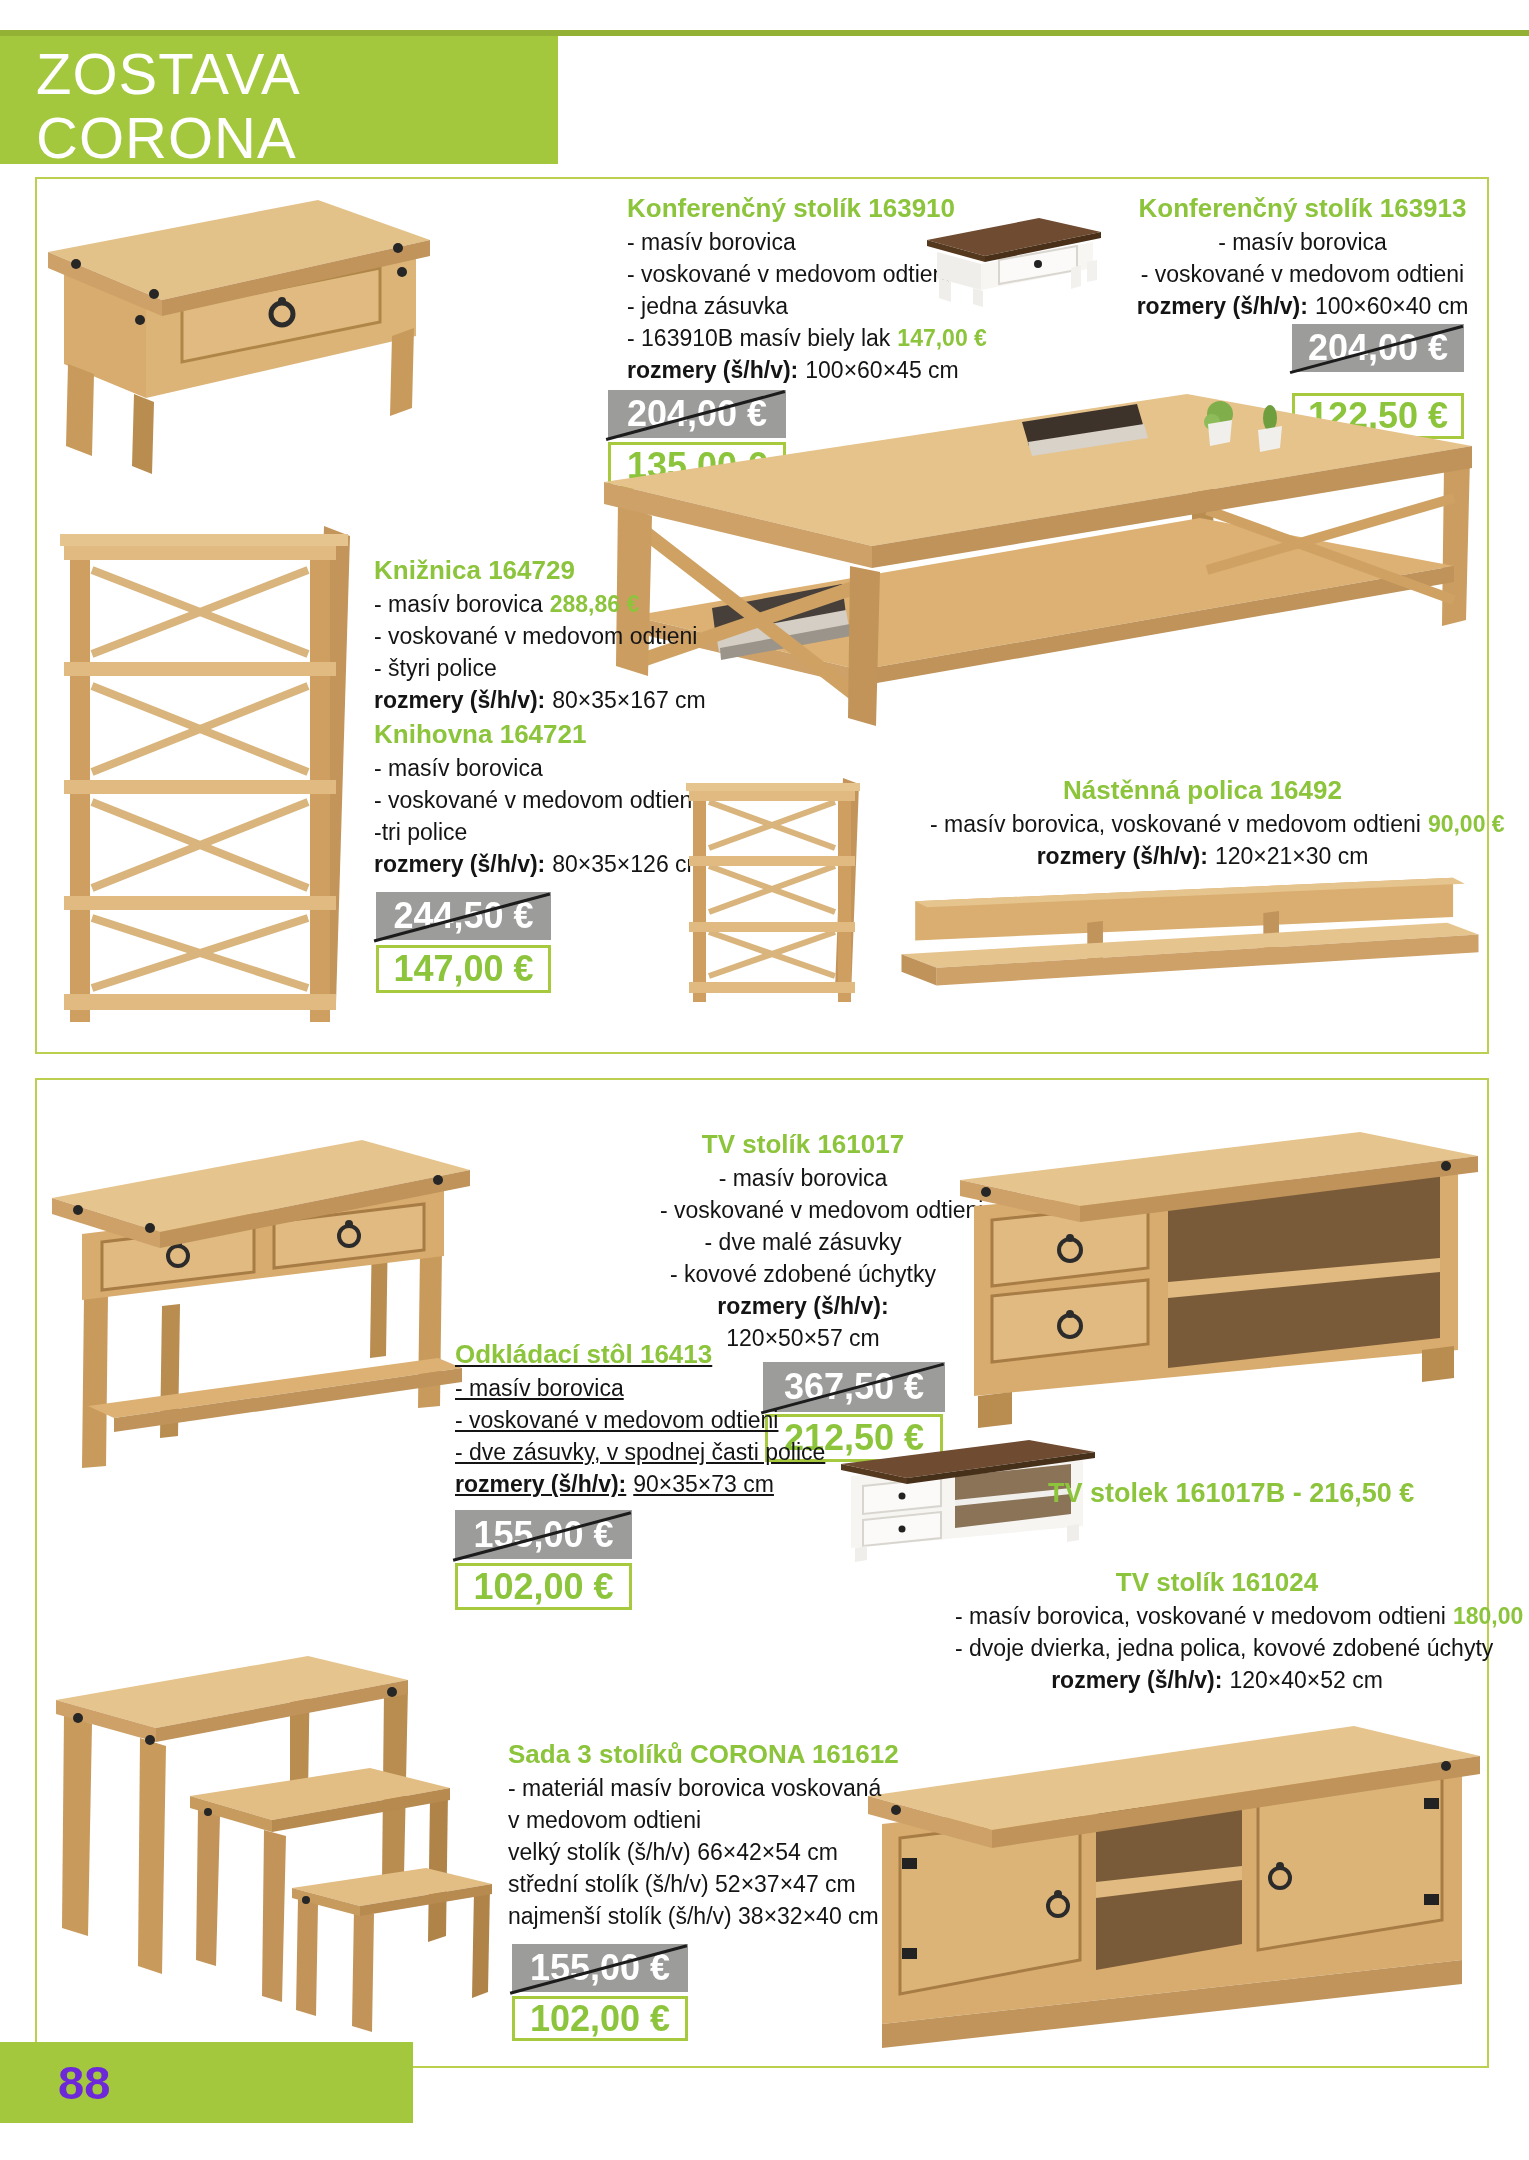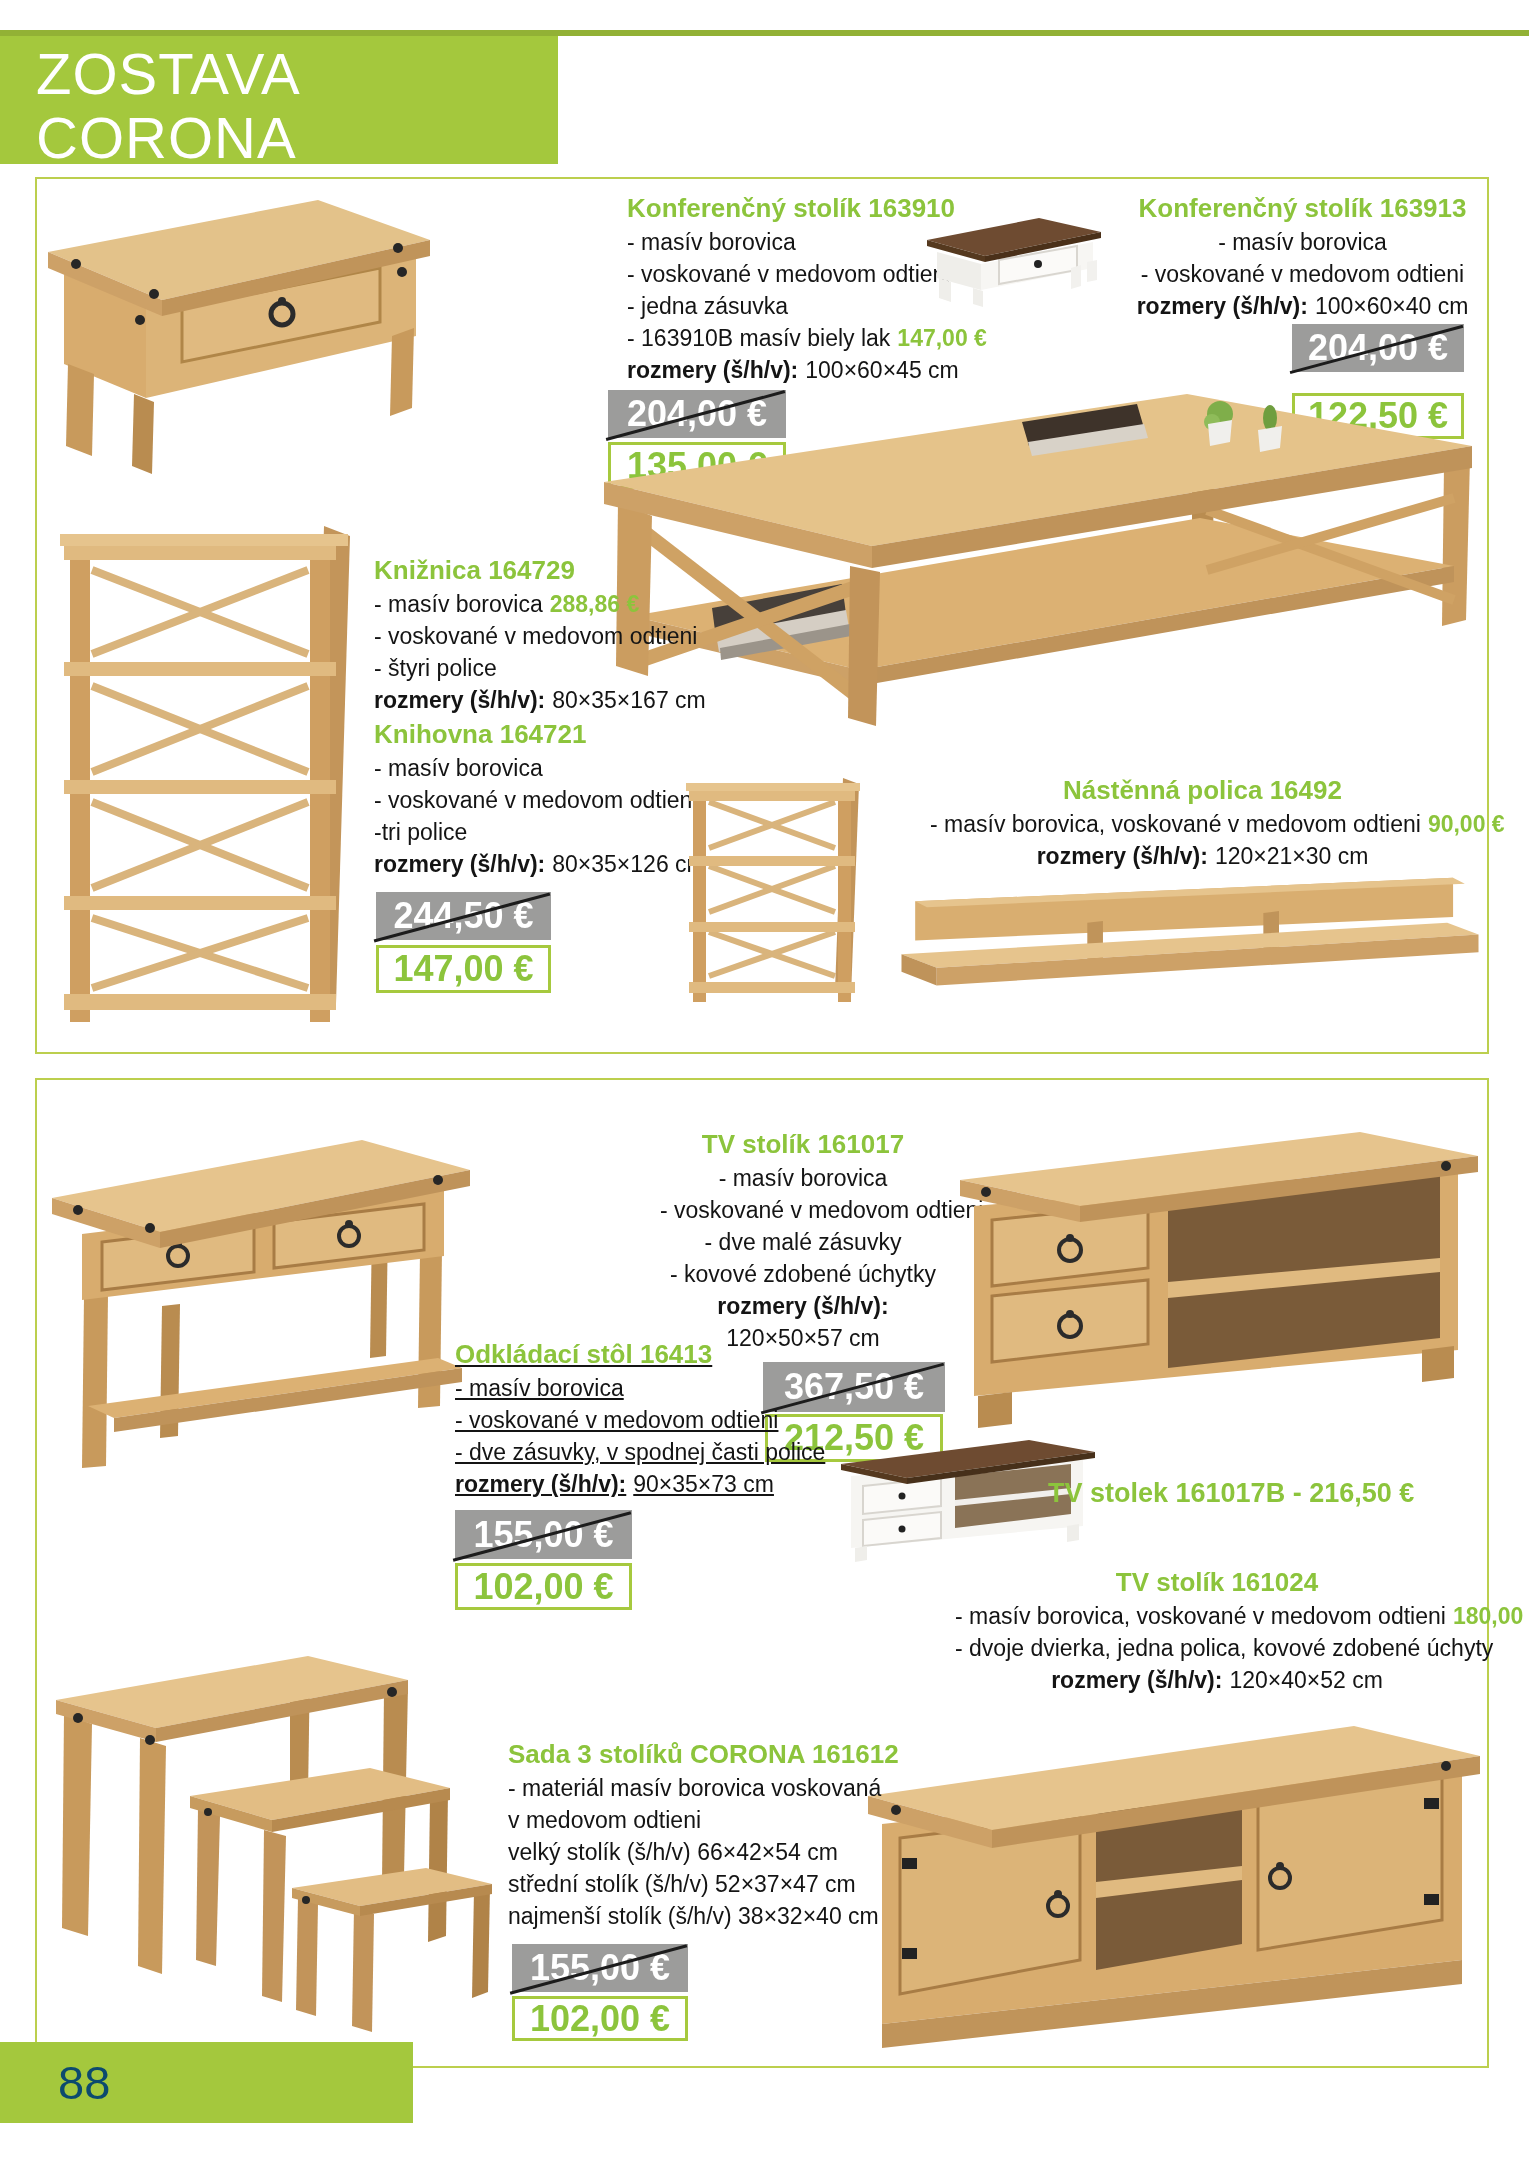--- a/index.html
+++ b/index.html
@@ -25,21 +25,21 @@
   .price-old::after{content:"";position:absolute;left:-5px;width:104%;top:50%;height:3px;
              background:#1c1c1c;transform:rotate(-15deg);}
   .price-new{position:absolute;background:#fff;border:3px solid #a6c93e;color:#8cc43c;
              font-weight:bold;font-size:36px;display:flex;align-items:center;justify-content:center;box-sizing:border-box;}
   
   .photo{position:absolute;}
   .photo svg{display:block;width:100%;height:100%;}
   
   #footer-bar{position:absolute;left:0;top:2042px;width:413px;height:81px;background:#a4c83d;
               display:flex;align-items:center;}
-  #footer-bar .pnum{margin-left:58px;font-size:47px;font-weight:normal;color:#0c4a6e;}
+  #footer-bar .pnum{margin-left:58px;font-size:47px;font-weight:bold;color:#6d28d9;}
 </style>
 </head>
 <body>
 
 <div id="topline"></div>
 <div id="header-block">
   <div class="htitle">ZOSTAVA CORONA</div>
   <div class="hsite">www.bombanabytok.sk</div>
 </div>
 

